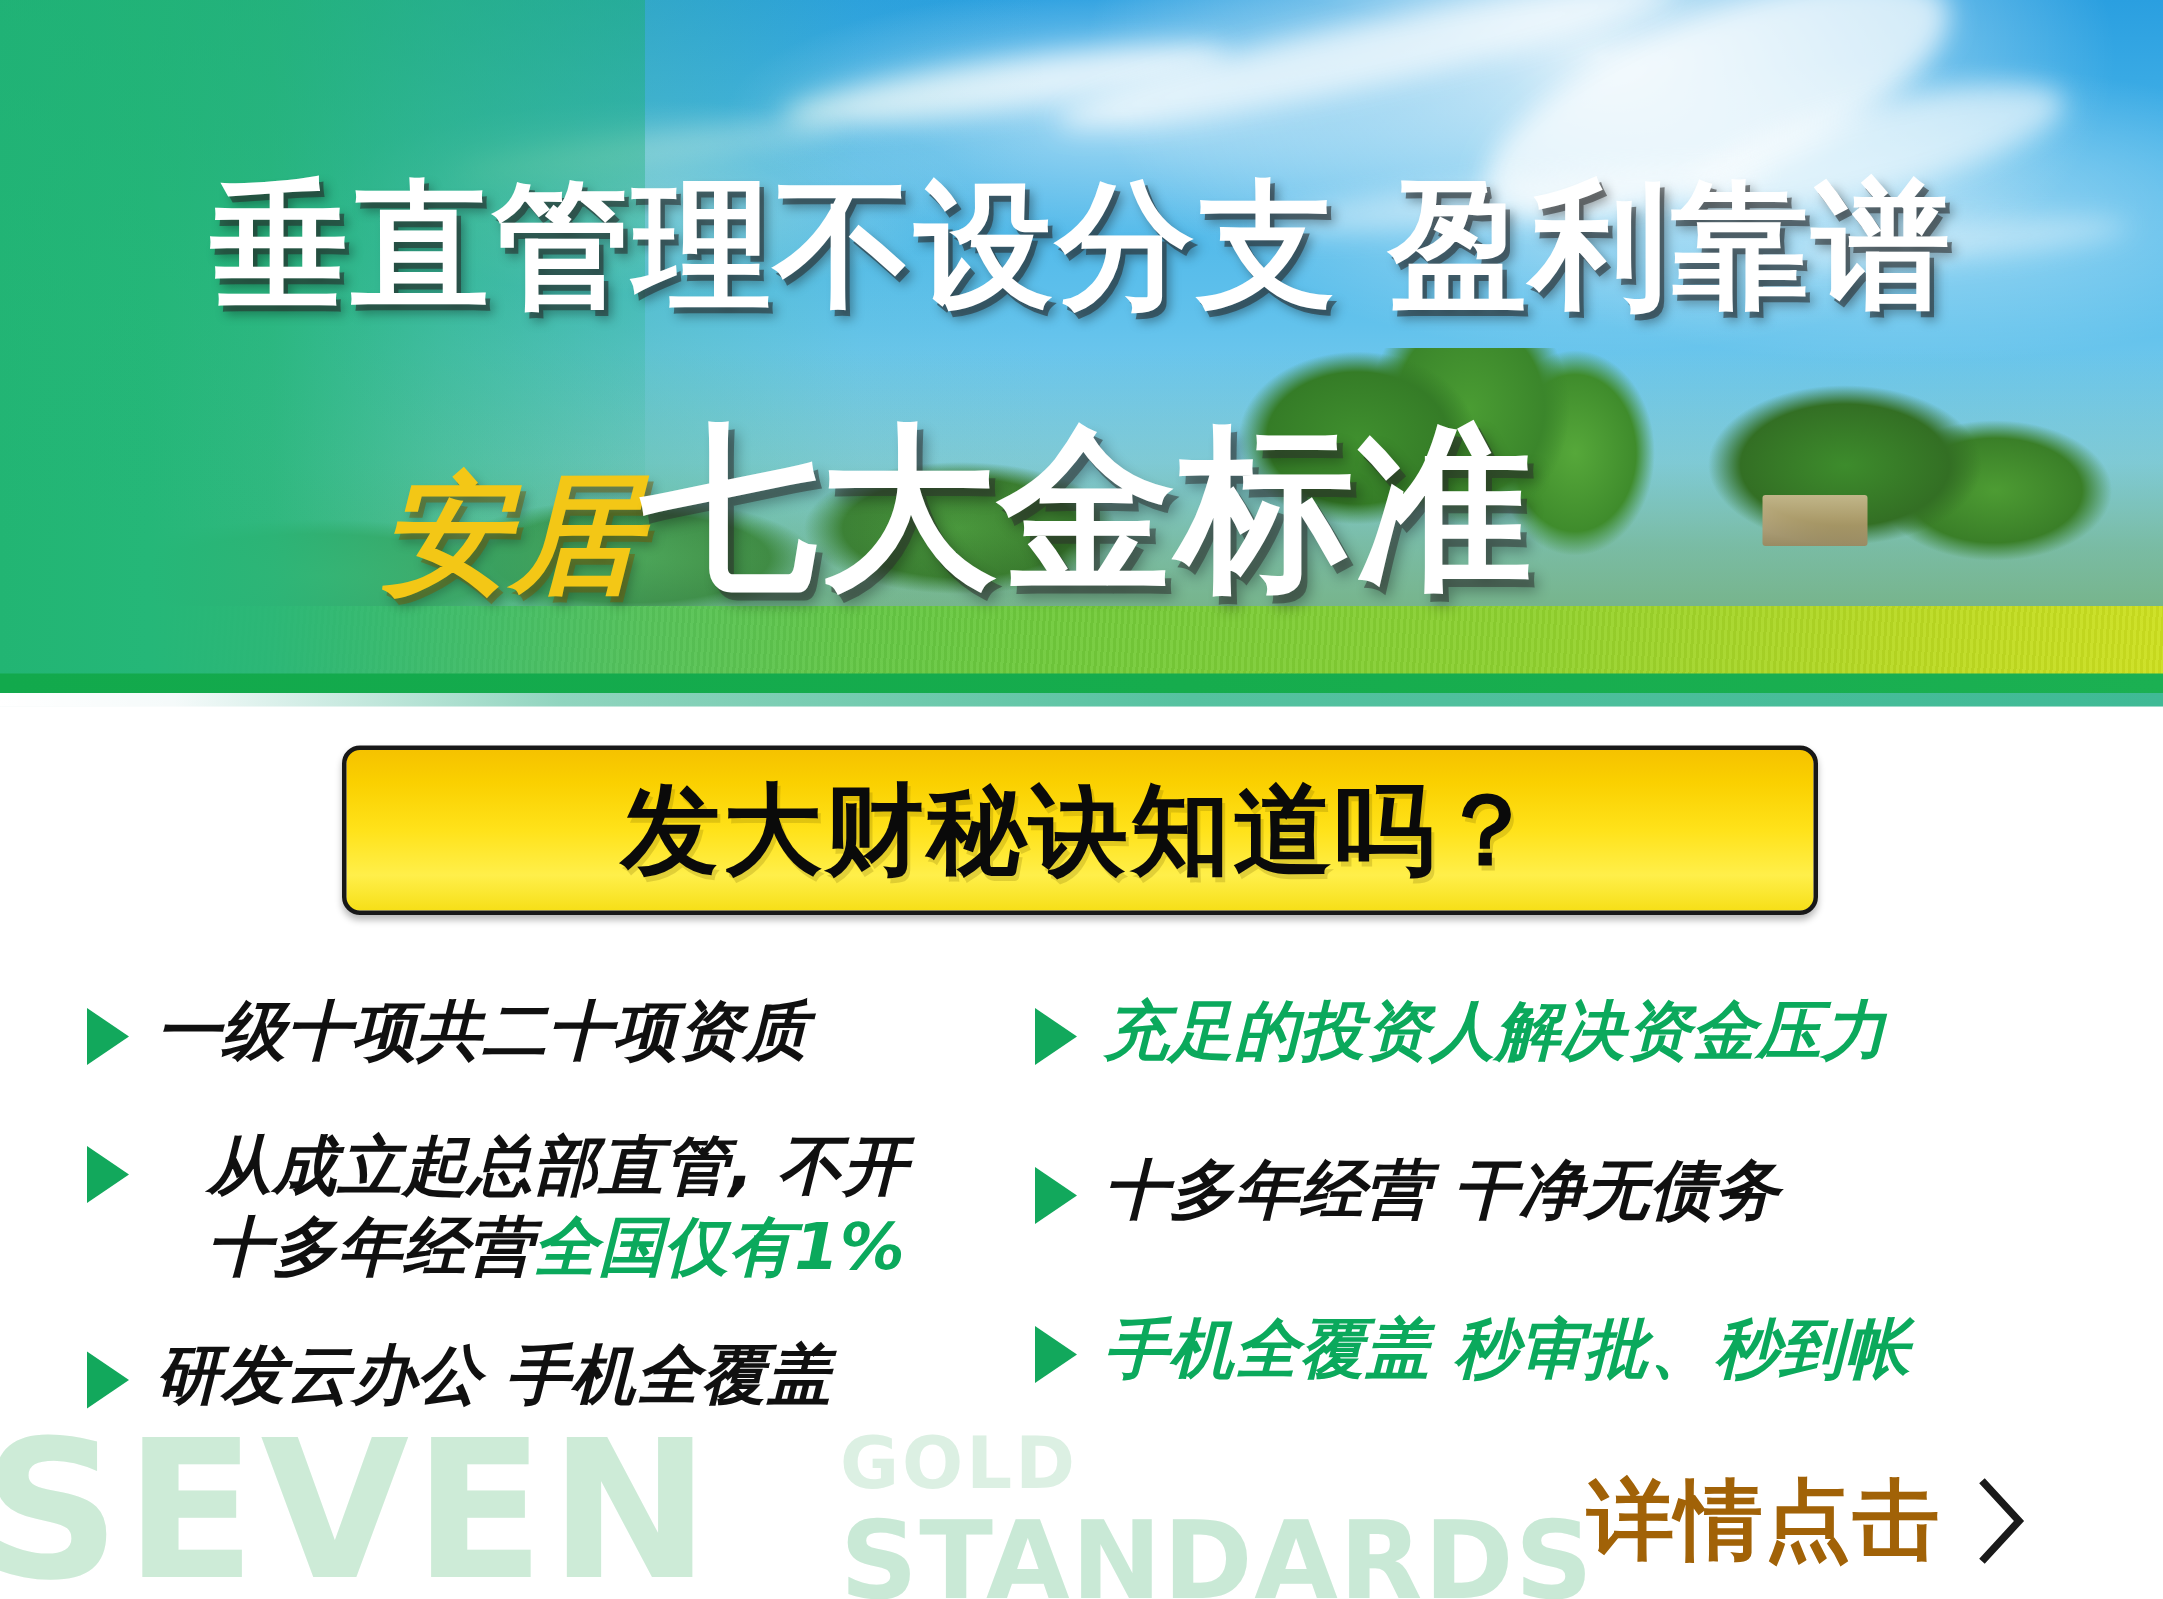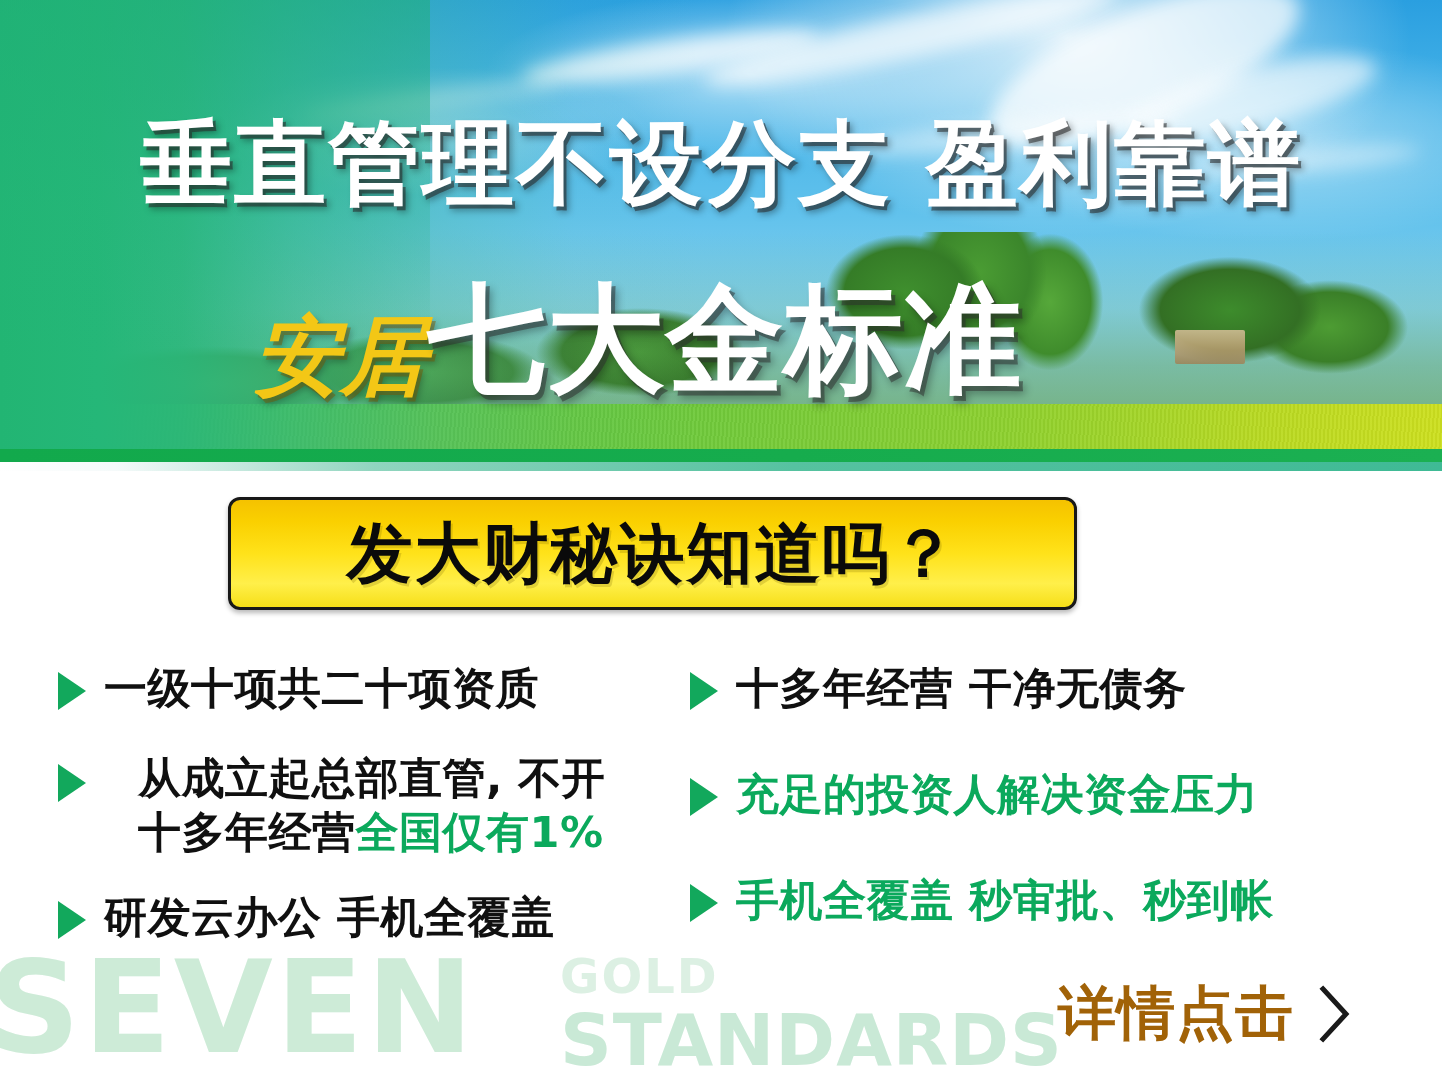--- a/index.html
+++ b/index.html
@@ -160,21 +160,21 @@
     letter-spacing: 1px;
     text-shadow:
       4px 5px 0 rgba(45,45,45,0.5),
       6px 8px 9px rgba(0,0,0,0.32);
   }
 
   
   .gold-banner {
     position: absolute;
     left: 228px; top: 497px;
-    width: 849px; height: 113px;
+    width: 984px; height: 113px;
     box-sizing: border-box;
     border: 3px solid #181818;
     border-radius: 12px;
     background: linear-gradient(to bottom, #F5C200 0%, #FAD000 20%, #FFE21A 50%, #FFEF4A 78%, #F6DF18 100%);
     box-shadow: 0 3px 5px rgba(0,0,0,0.28);
     display: flex;
     align-items: center;
     justify-content: center;
   }
   .gold-banner-text {
@@ -186,20 +186,21 @@
     white-space: nowrap;
     text-shadow: 2px 3px 0 rgba(120,100,0,0.22);
   }
 
   
   .features {
     position: absolute;
     left: 0; top: 662px;
     width: 1442px;
     height: 310px;
+    font-style: italic;
   }
   .col-left {
     position: absolute;
     left: 58px; top: 0;
     width: 630px;
   }
   .col-right {
     position: absolute;
     left: 690px; top: 0;
     width: 740px;
@@ -353,26 +354,26 @@
         <span class="bullet-tri"></span>
         <span class="feat-text">研发云办公  手机全覆盖</span>
       </div>
 
     </div>
 
     <div class="col-right">
 
       <div class="feat">
         <span class="bullet-tri"></span>
+        <span class="feat-text green">充足的投资人解决资金压力</span>
+      </div>
+
+      <div class="feat">
+        <span class="bullet-tri"></span>
         <span class="feat-text">十多年经营  干净无债务</span>
-      </div>
-
-      <div class="feat">
-        <span class="bullet-tri"></span>
-        <span class="feat-text green">充足的投资人解决资金压力</span>
       </div>
 
       <div class="feat">
         <span class="bullet-tri"></span>
         <span class="feat-text green">手机全覆盖  秒审批、秒到帐</span>
       </div>
 
     </div>
   </div>
 

